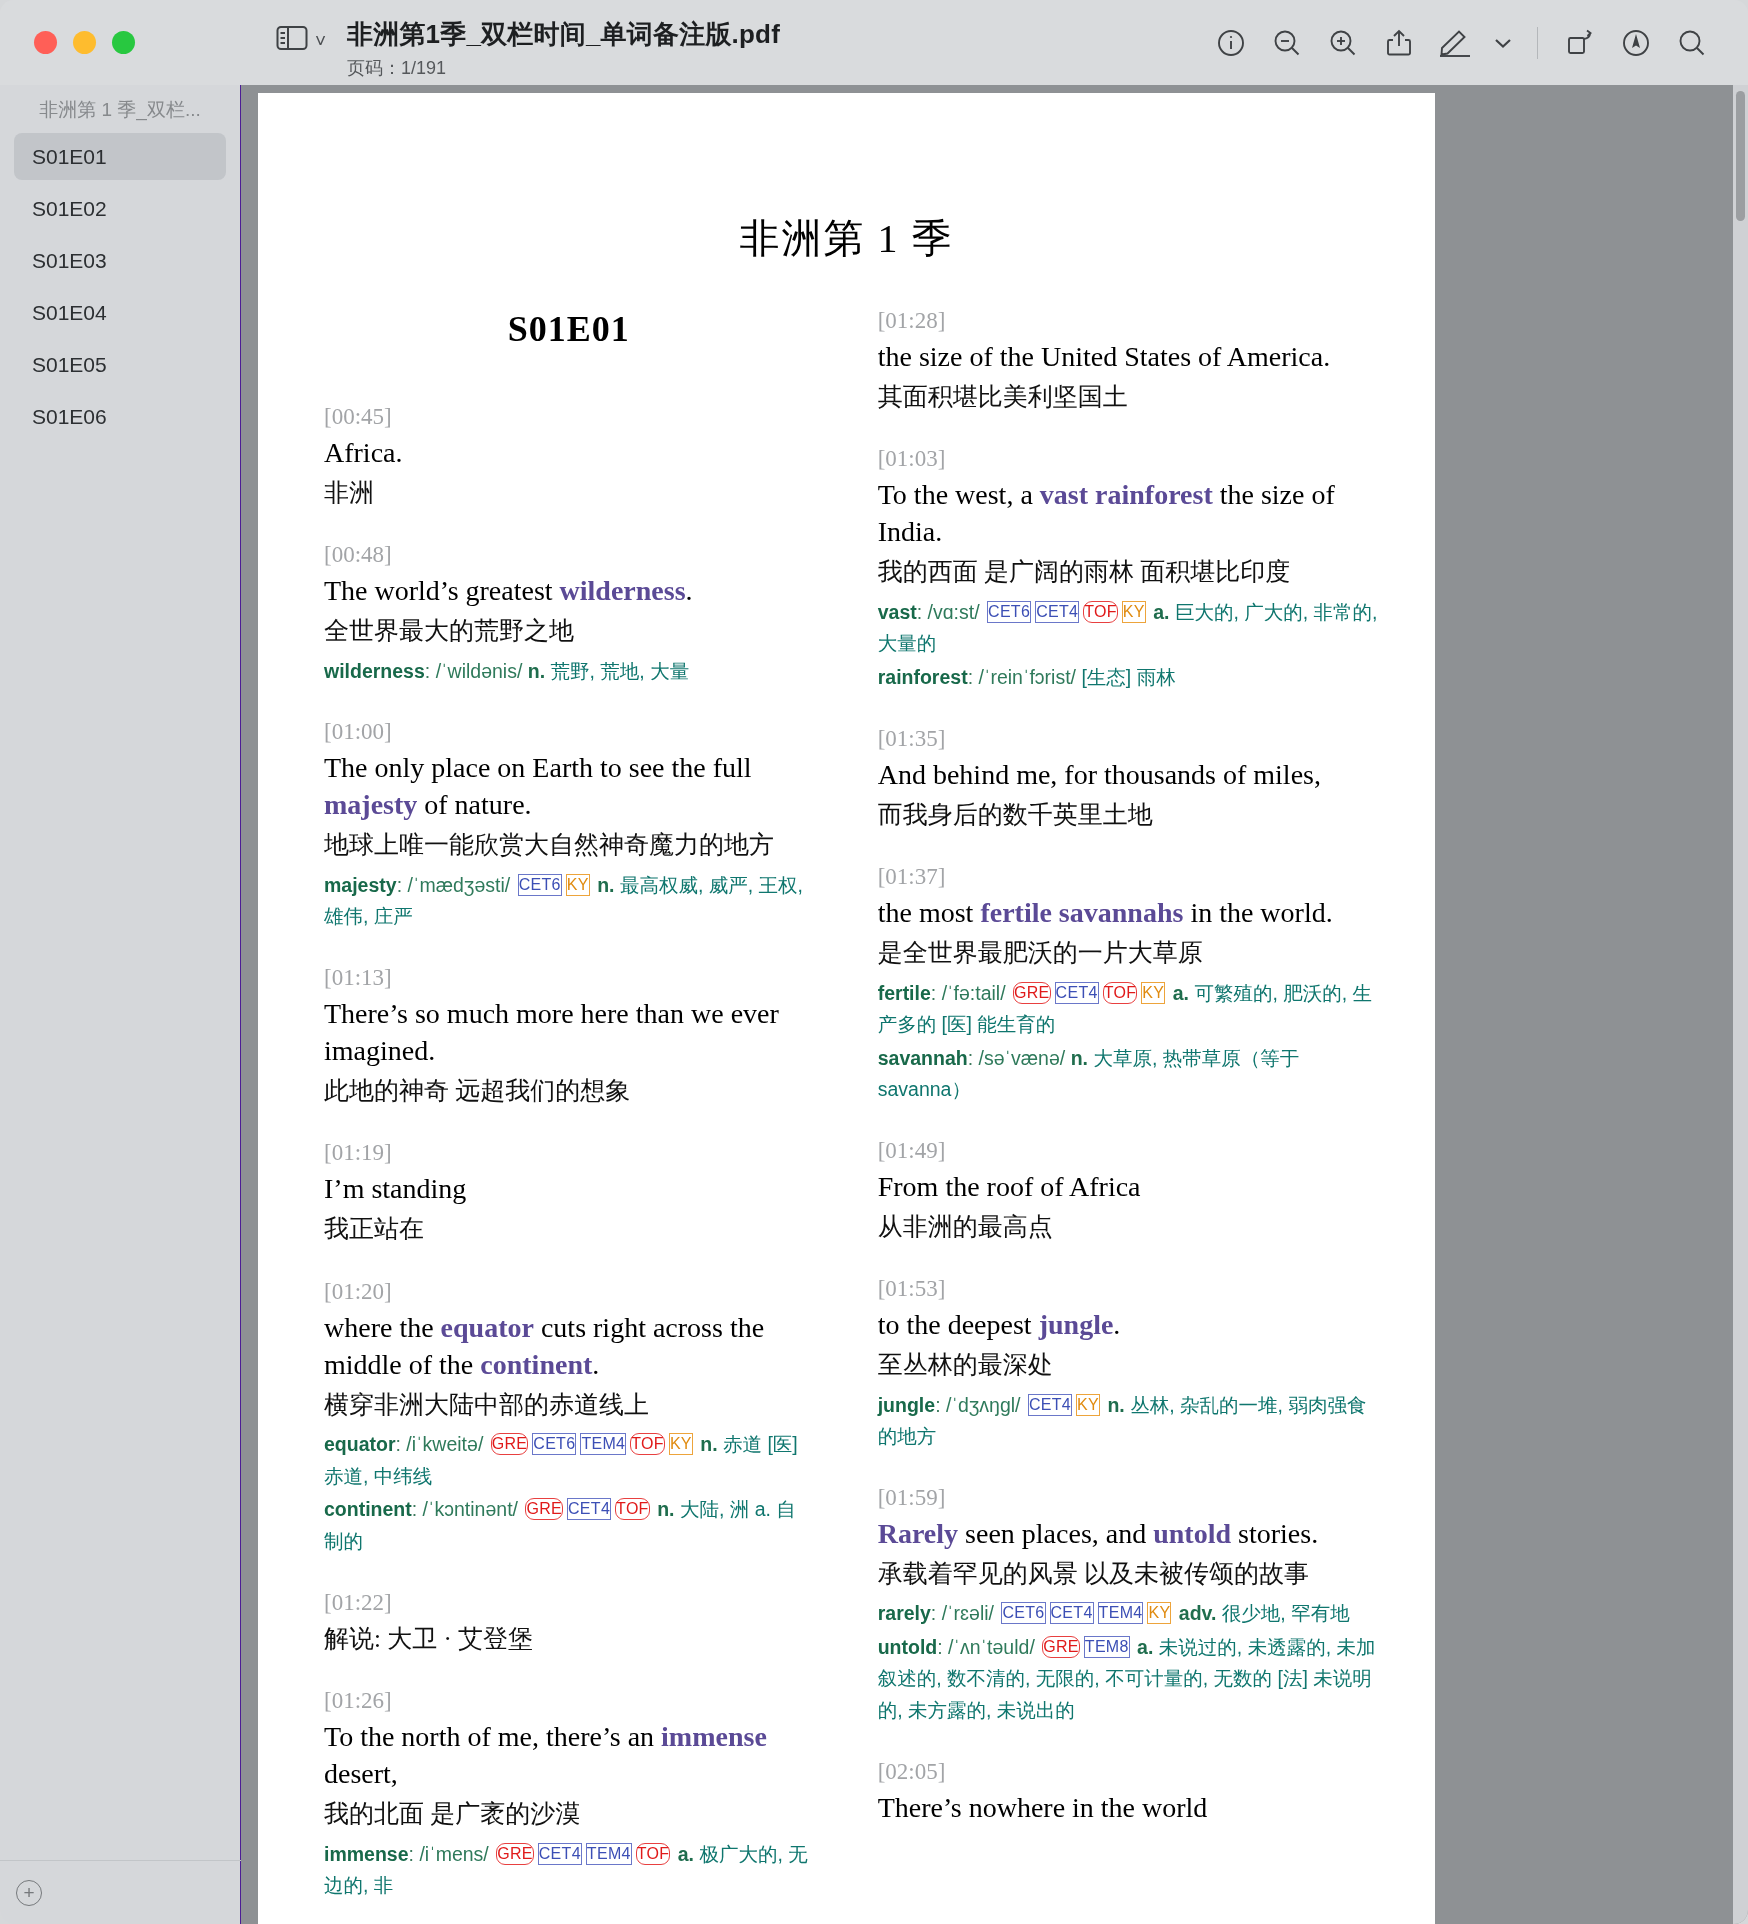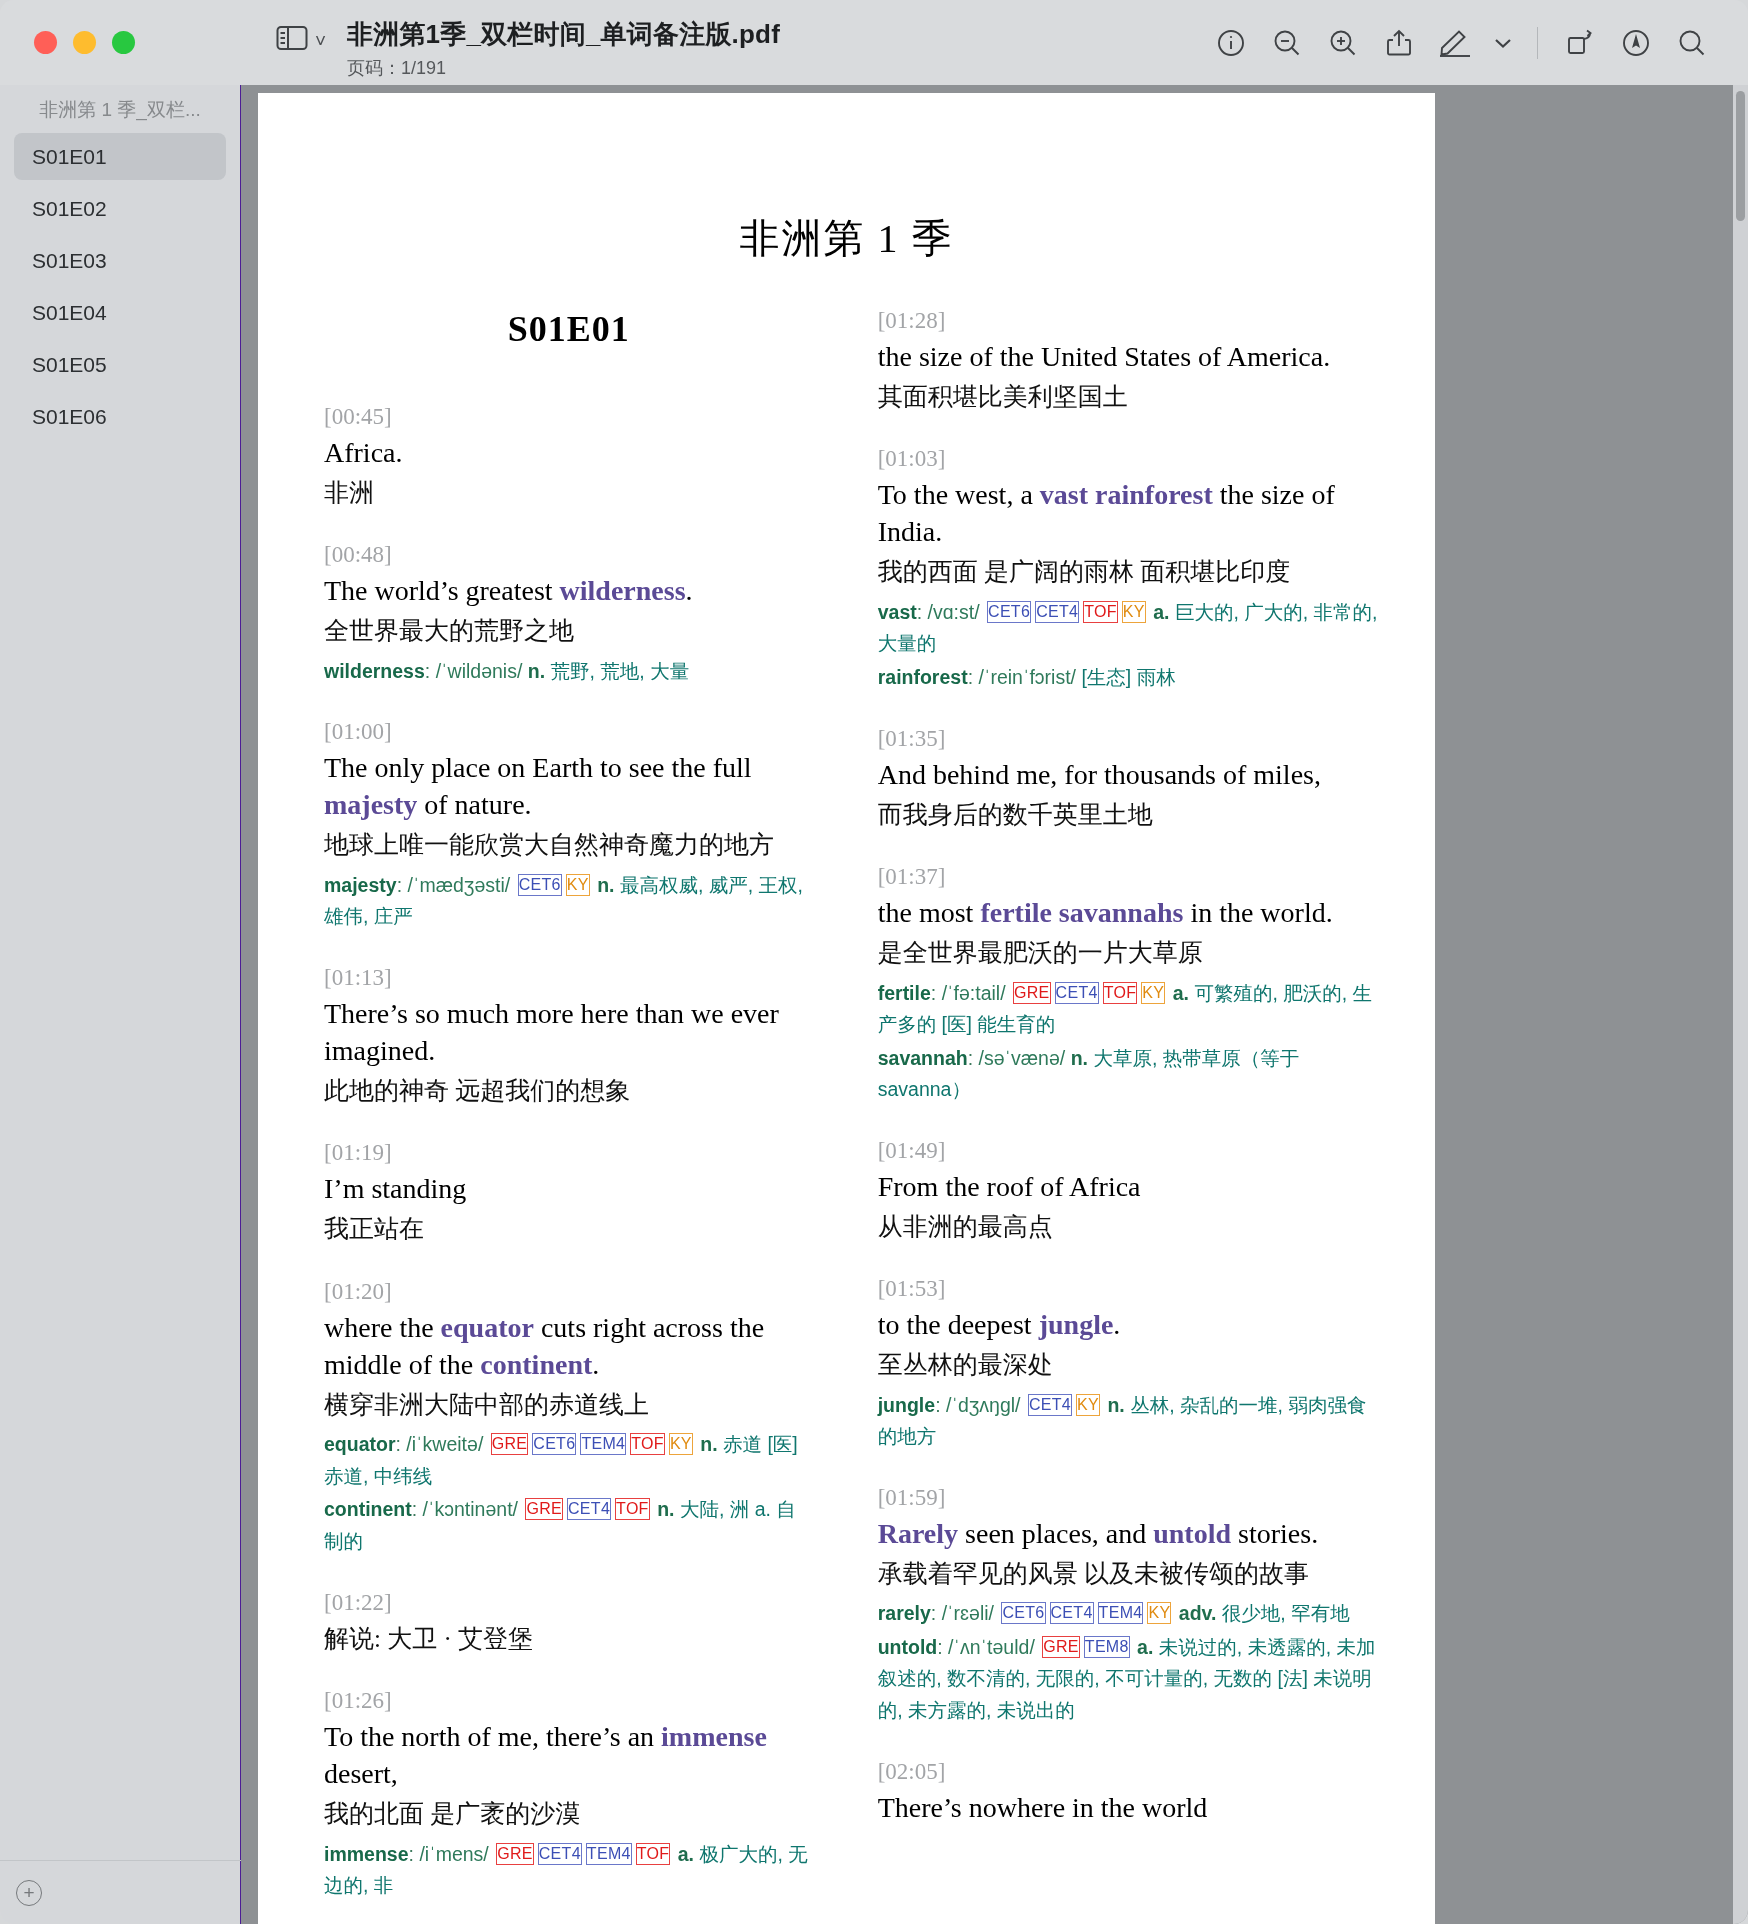--- a/index.html
+++ b/index.html
@@ -173,21 +173,21 @@
     border: 1.4px solid;
     padding: 0px 0;
     font-size: 16px;
     line-height: 20px;
     margin: 0 2px;
     vertical-align: 2px;
     font-family: "Liberation Sans", sans-serif;
     letter-spacing: .3px;
   }
   .b-blue { color: #3c4fb5; border-color: #6a77c9; }
-  .b-red  { color: #e01a1a; border-color: #e84040; }
+  .b-red  { color: #e01a1a; border-color: #e84040; border-radius: 9px; }
   .b-org  { color: #e08b10; border-color: #eda43b; }
 </style>
 </head>
 <body>
 
 <div class="window">
 
   <div class="titlebar">
     <div class="traffic">
       <div class="dot red"></div>

